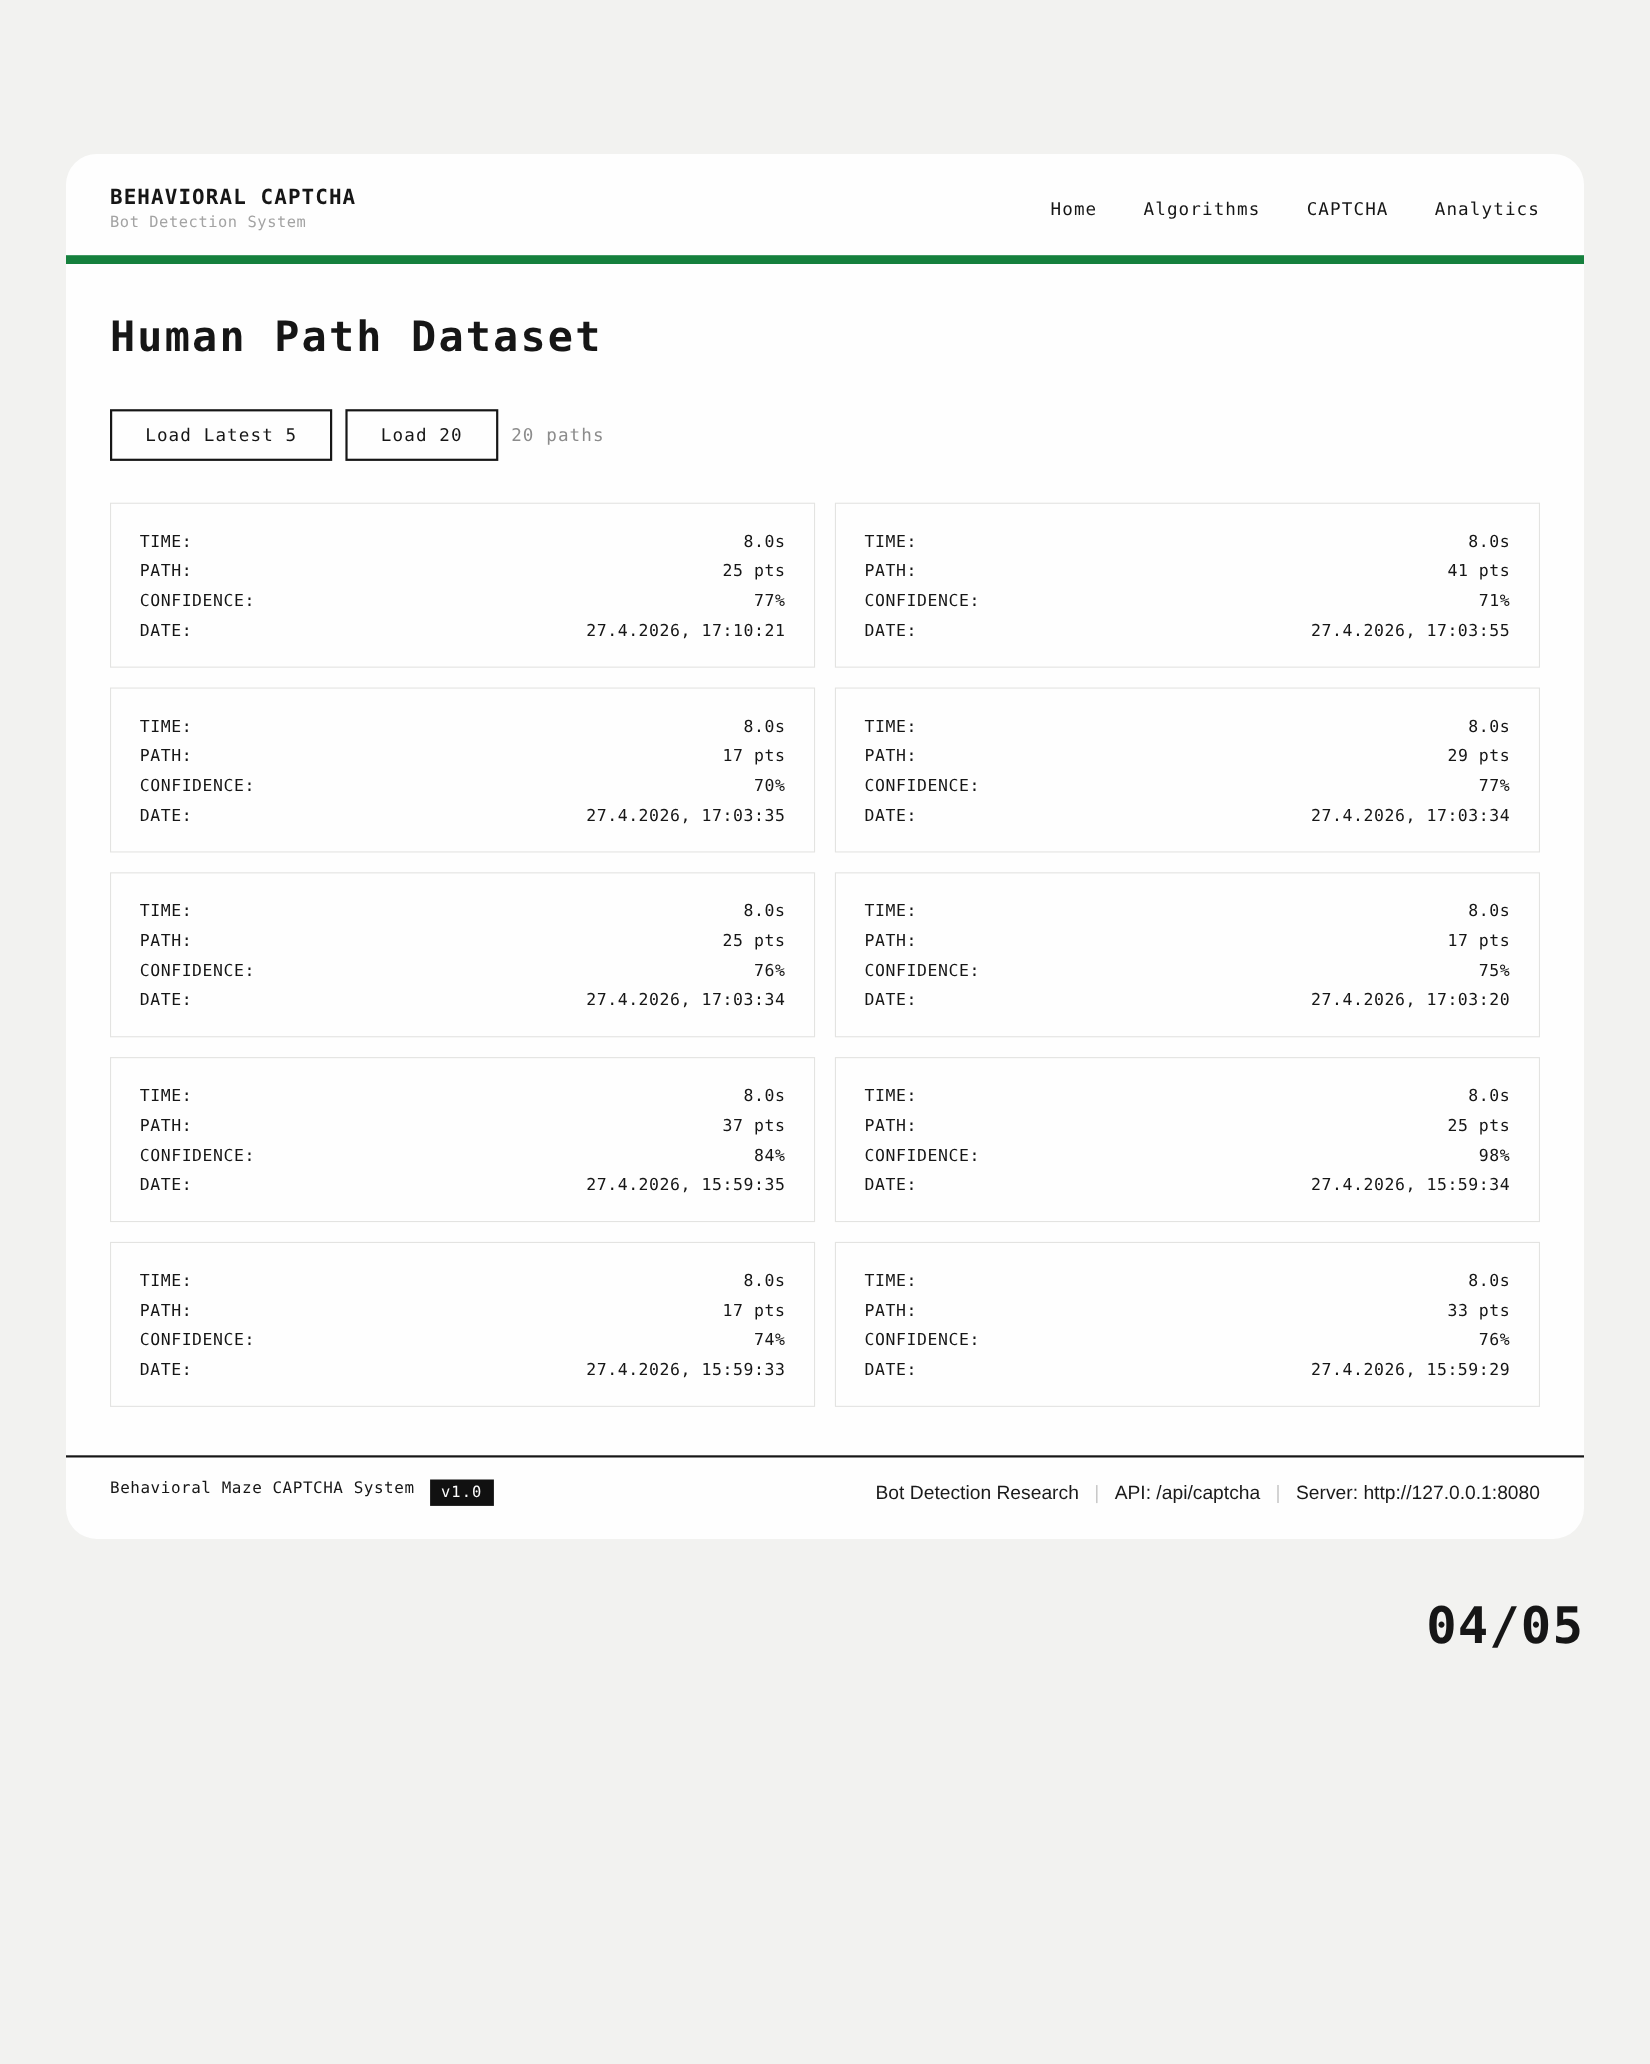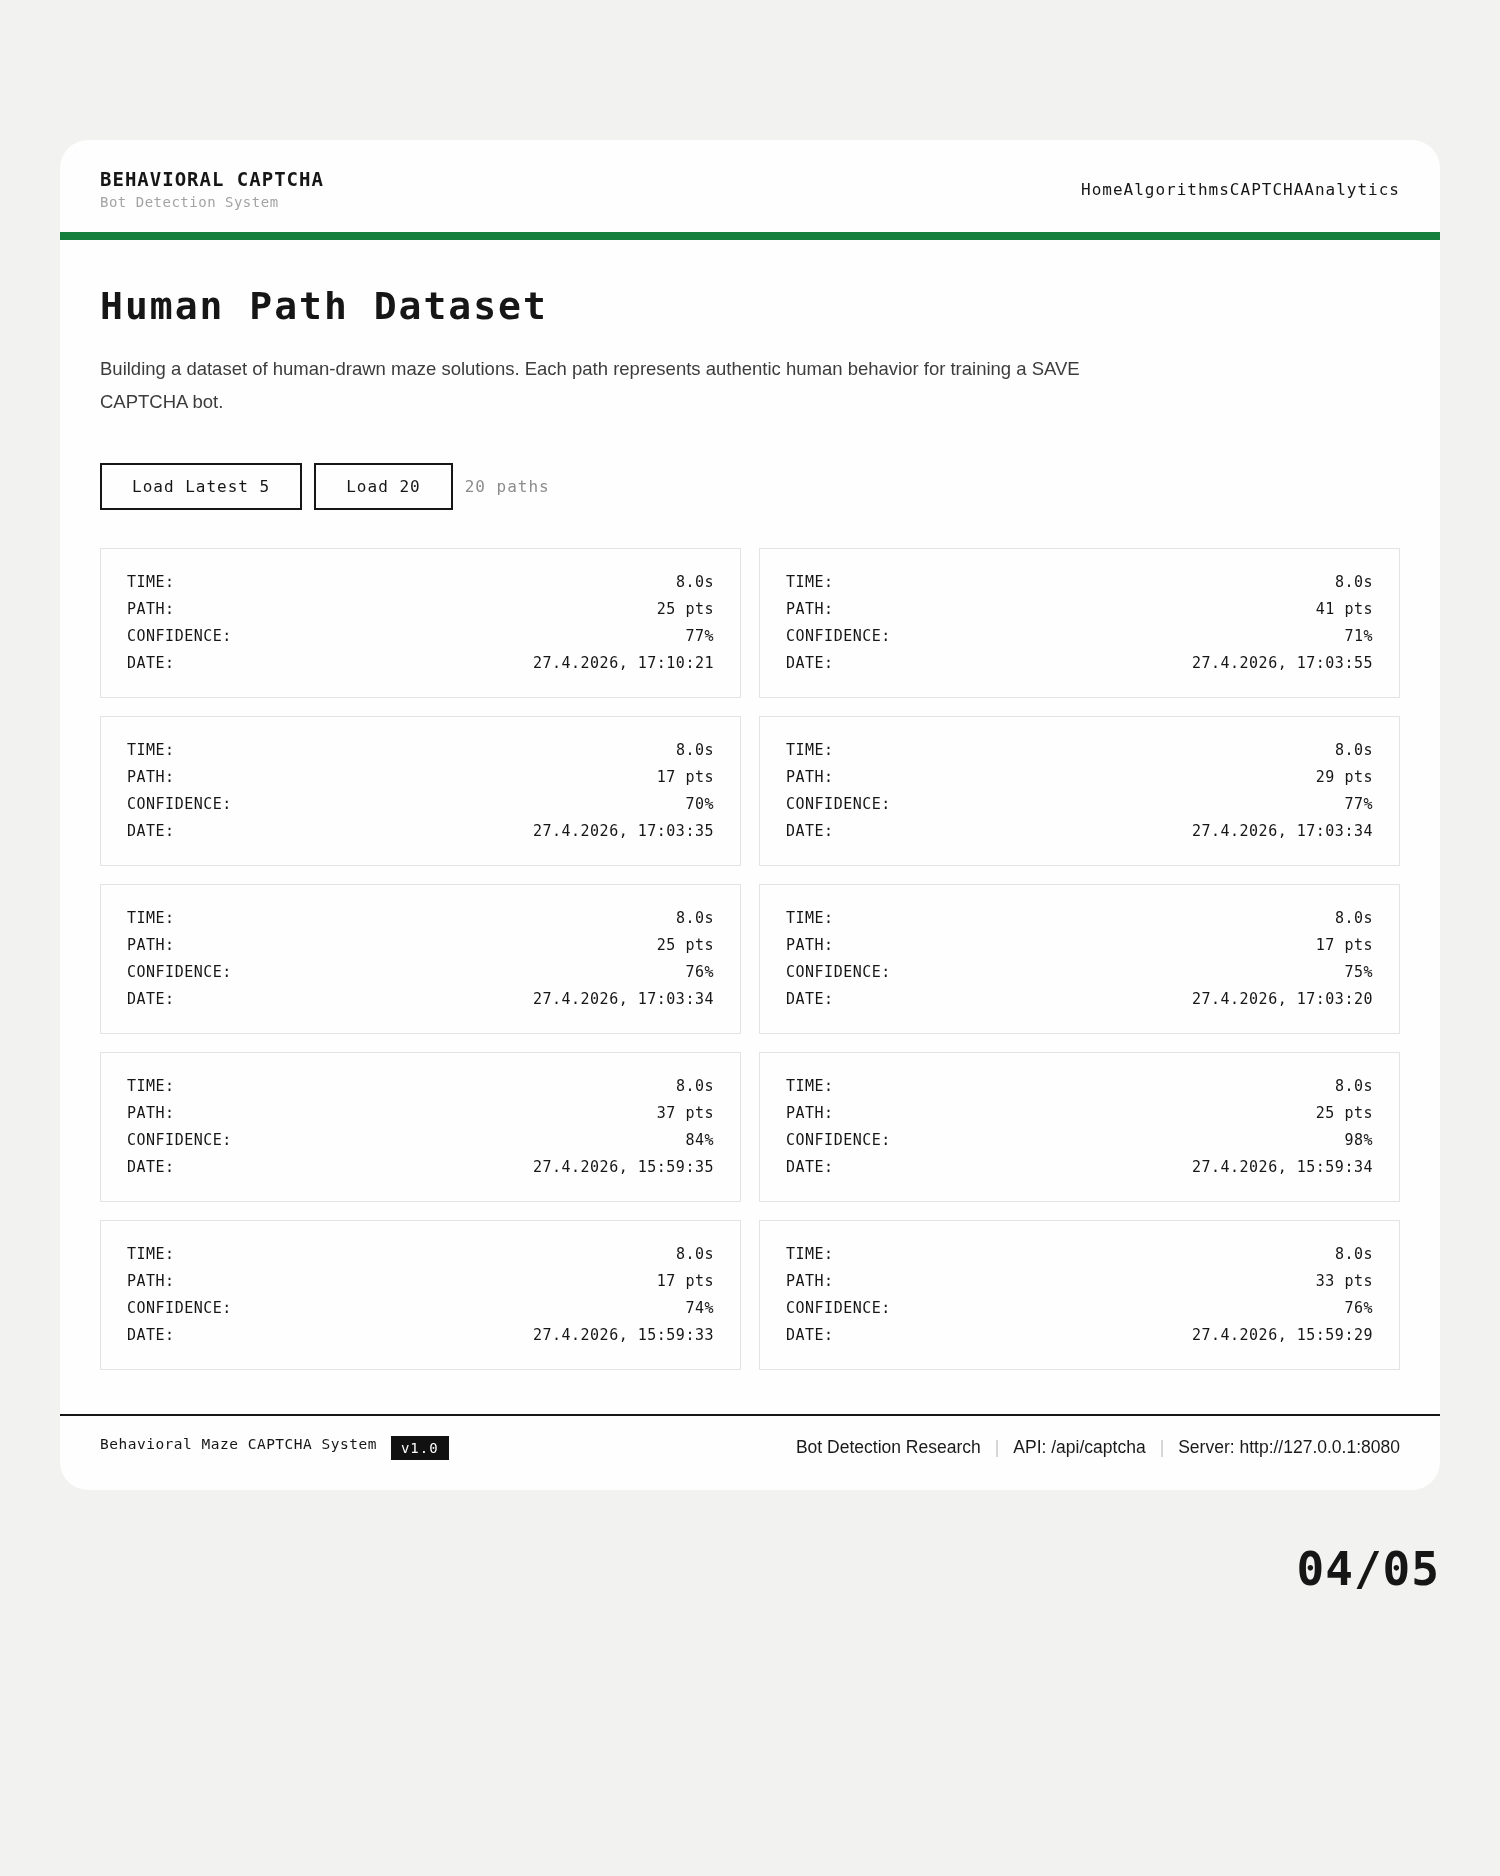--- a/index.html
+++ b/index.html
@@ -18,21 +18,21 @@
     overflow: hidden;
   }
   
   .site-header {
     display: flex; justify-content: space-between; align-items: center;
     padding: 28px 40px 22px 40px;
     border-bottom: 8px solid #15803d;
   }
   .brand-title { font-size: 19px; font-weight: bold; letter-spacing: 1px; }
   .brand-sub { font-size: 14px; color: #a3a3a3; margin-top: 4px; letter-spacing: 0.5px; }
-  .nav { display: flex; }
+  .nav { display: flex; gap: 42px; }
   .nav a { font-size: 16px; color: #161616; text-decoration: none; letter-spacing: 1px; cursor: pointer; }
   
   .content { padding: 0 40px; }
   h1.page-title {
     margin-top: 44px;
     font-size: 38px; font-weight: bold; letter-spacing: 2px;
   }
   .description {
     margin-top: 24px;
     font-family: "Liberation Sans", sans-serif;
@@ -109,21 +109,20 @@
     <nav class="nav">
       <a>Home</a>
       <a>Algorithms</a>
       <a>CAPTCHA</a>
       <a>Analytics</a>
     </nav>
   </header>
 
   <main class="content">
     <h1 class="page-title">Human Path Dataset</h1>
-    <p class="description">Building a dataset of human-drawn maze solutions. Each path represents authentic human behavior for training a SAVE CAPTCHA bot.</p>
 
     <div class="toolbar">
       <button class="btn">Load Latest 5</button>
       <button class="btn">Load 20</button>
       <span class="path-count">20 paths</span>
     </div>
 
     <div class="cards-grid">
       <div class="path-card">
         <div class="card-row">

